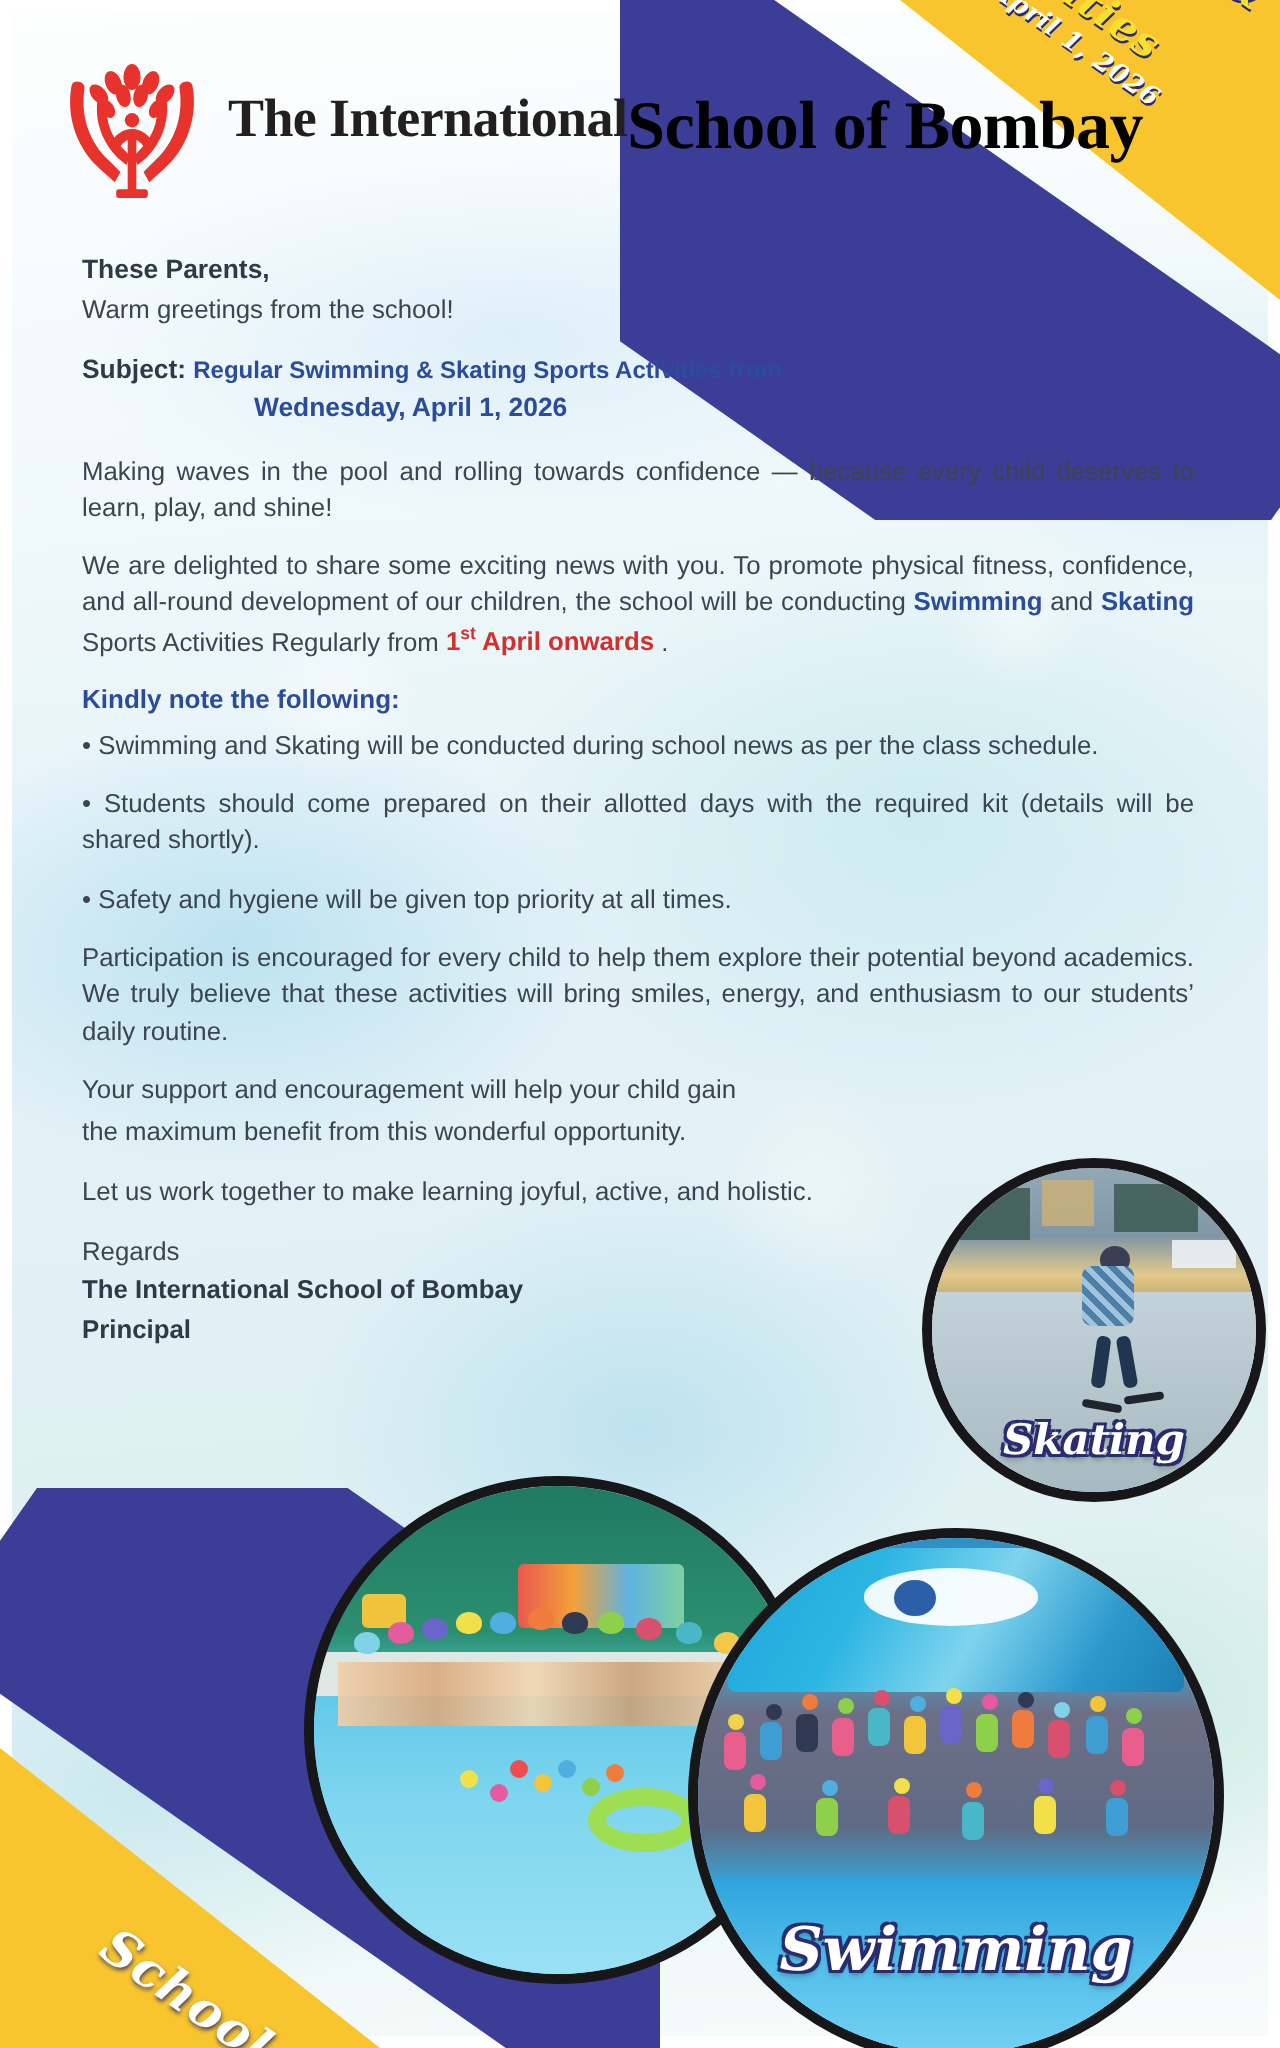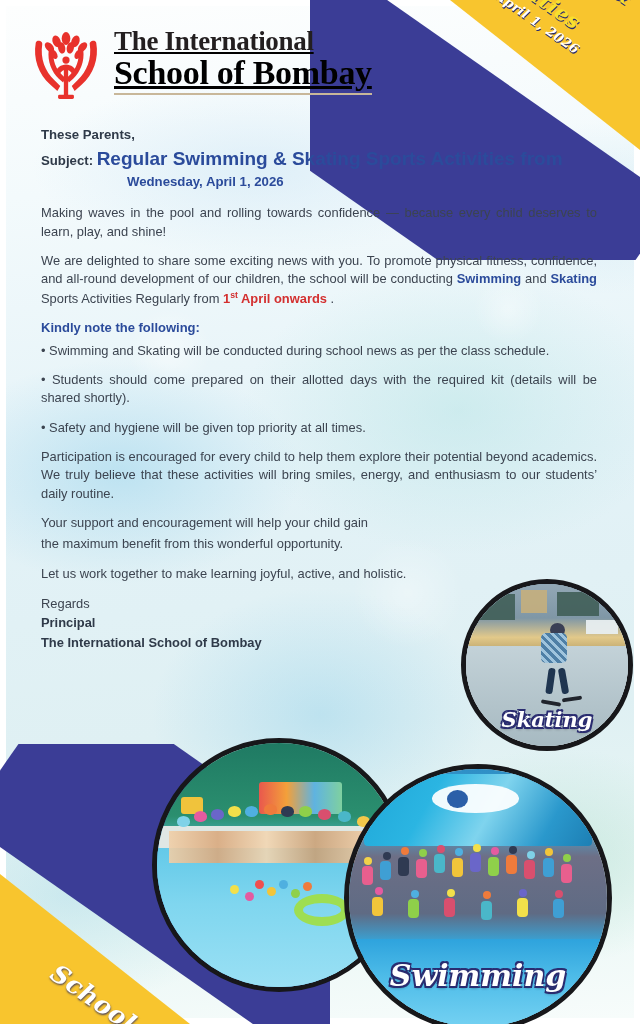--- a/index.html
+++ b/index.html
@@ -77,37 +77,37 @@
     text-align:center;
     font-family:"DejaVu Serif", serif;
     font-style:italic;font-weight:bold;
     font-size:25px;color:#ffffff;line-height:1.2;letter-spacing:.5px;
     text-shadow:1px 1px 2px rgba(30,32,100,.8);
     pointer-events:none;
   }
   
   .header{position:absolute;left:30px;top:24px;display:flex;align-items:center;gap:12px;}
   .emblem{width:72px;height:78px;flex:0 0 auto;}
-  .logo-text{display:flex;flex-direction:column;line-height:1;text-decoration:underline;}
+  .logo-text{display:flex;line-height:1;}
   .logo-l1{font-family:"Liberation Serif", serif;font-weight:bold;font-size:27px;color:#231f20;letter-spacing:-.3px;}
   .logo-l2{font-family:"Liberation Serif", serif;font-weight:bold;font-size:34px;color:#000000;letter-spacing:-.3px;margin-top:1px;}
   .logo-rule{height:2px;background:#c8b79a;margin:3px 0 3px;}
   .logo-l3{font-family:"Liberation Sans", sans-serif;font-weight:bold;font-size:12.5px;color:#3a3a3a;letter-spacing:.6px;}
   
   .body{
     position:absolute;left:41px;top:126px;width:556px;
     color:#3c4450;font-size:12.9px;line-height:1.42;
   }
   .body p{margin:0 0 11px;text-align:justify;}
   .tight{margin-bottom:3px !important;}
   .salut{font-weight:bold;color:#2f3a49;font-size:13.2px;margin-bottom:1px !important;}
   .greet{margin-bottom:12px !important;}
   .subject{margin-bottom:13px !important;text-align:left !important;}
   .subject .lbl{font-weight:bold;color:#2f3a49;font-size:13.2px;}
-  .subject .val{font-weight:bold;color:#2b4b9b;font-size:19px;}
+  .subject .val{font-weight:bold;color:#2b4b9b;font-size:12px;}
   .subject .val2{display:block;font-weight:bold;color:#2b4b9b;font-size:13.2px;margin-left:86px;}
   .kw{font-weight:bold;color:#2b4b9b;}
   .kwr{font-weight:bold;color:#d32f2f;}
   .kwr sup{font-size:.68em;}
   .note-head{font-weight:bold;color:#2b4b9b;font-size:13px;margin-bottom:4px !important;text-align:left !important;}
   .bullet{margin:0 0 9px;text-align:justify;}
   .closing{text-align:left !important;}
   .sign{margin-top:2px;line-height:1.5;text-align:left !important;}
   .sign .b{font-weight:bold;color:#2f3a49;}
   
@@ -220,20 +220,21 @@
     <div class="logo-text">
       <div class="logo-l1">The International</div>
       <div class="logo-l2">School of Bombay</div>
       <div class="logo-rule"></div>
     </div>
   </div>
 
   <div class="body">
 
     <p class="salut">These Parents,</p>
+    <p class="greet">Warm greetings from the school!</p>
 
     <p class="subject">
       <span class="lbl">Subject:</span>
       <span class="val">Regular Swimming &amp; Skating Sports Activities from</span>
       <span class="val2">Wednesday, April 1, 2026</span>
     </p>
 
     <p>Making waves in the pool and rolling towards confidence — because every child deserves to learn, play, and shine!</p>
 
     <p>
@@ -249,22 +250,22 @@
 
     <p>Participation is encouraged for every child to help them explore their potential beyond academics. We truly believe that these activities will bring smiles, energy, and enthusiasm to our students’ daily routine.</p>
 
     <p class="closing tight">Your support and encouragement will help your child gain</p>
     <p class="closing">the maximum benefit from this wonderful opportunity.</p>
 
     <p class="closing">Let us work together to make learning joyful, active, and holistic.</p>
 
     <div class="sign">
       <div>Regards</div>
+      <div class="b">The International School of Bombay</div>
       <div class="b">Principal</div>
-      <div class="b">The International School of Bombay</div>
     </div>
   </div>
 
   <div class="circ" id="c-skate">
     <div class="ph">
       <div class="wall"></div>
       <div class="win" style="left:8%;top:6%;width:22%;height:16%;"></div>
       <div class="win" style="left:34%;top:4%;width:16%;height:14%;background:#c9b07a;"></div>
       <div class="win" style="left:56%;top:5%;width:26%;height:15%;"></div>
       <div class="win" style="left:74%;top:22%;width:20%;height:9%;background:#e8eef0;opacity:.95;"></div>

